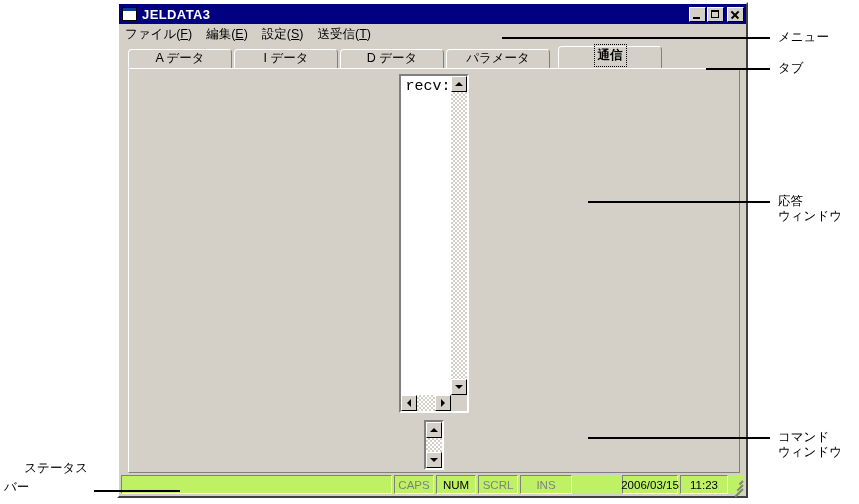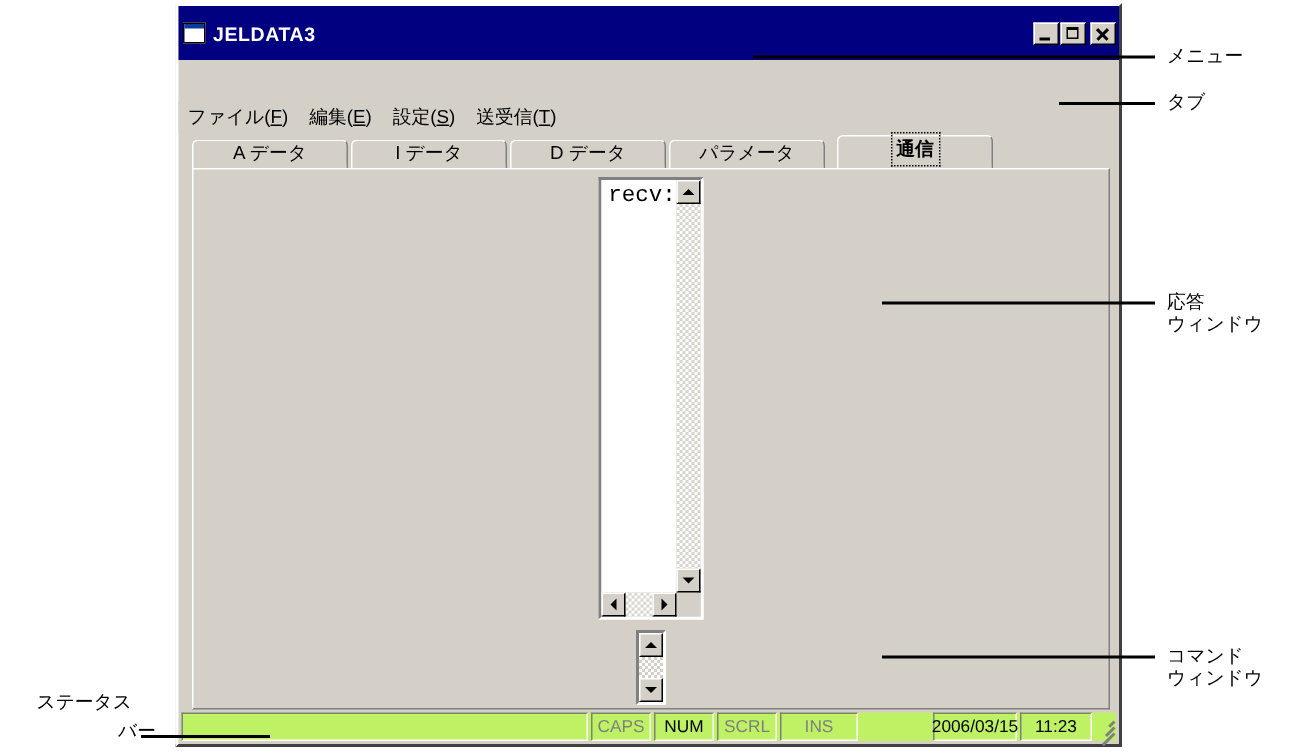--- a/index.html
+++ b/index.html
@@ -41,21 +41,21 @@
     border-left: 2px solid #ffffff;
     border-right: 2px solid #404040;
     border-bottom: 2px solid #404040;
     box-sizing: border-box;
     display: flex;
     flex-direction: column;
   }
 
   
   #title-bar {
-    height: 36px;
+    height: 20px;
     background: #000080;
     display: flex;
     align-items: center;
     padding: 0 2px 0 3px;
     flex: 0 0 auto;
   }
   #title-icon {
     width: 15px;
     height: 14px;
     background: #ffffff;
@@ -121,21 +121,20 @@
   #btn-close .x2 { transform: rotate(-45deg); }
 
   
   #menu-bar {
     height: 21px;
     display: flex;
     align-items: center;
     padding-left: 6px;
     background: #d4d0c8;
     flex: 0 0 auto;
-    margin-top: 28px;
   }
   .menu-item {
     font-size: 12.5px;
     color: #000;
     margin-right: 14px;
     white-space: nowrap;
   }
   .menu-item .acc { text-decoration: underline; }
 
   
@@ -451,13 +450,13 @@
 <div class="leader" style="left:588px; top:201px; width:182px;"></div>
 <div class="annot" style="left:778px; top:194px;">応答</div>
 <div class="annot" style="left:778px; top:209px;">ウィンドウ</div>
 
 <div class="leader" style="left:588px; top:437px; width:182px;"></div>
 <div class="annot" style="left:778px; top:430px;">コマンド</div>
 <div class="annot" style="left:778px; top:445px;">ウィンドウ</div>
 
 <div class="leader" style="left:94px; top:490px; width:86px;"></div>
 <div class="annot" style="left:4px; top:461px; width:84px; text-align:right;">ステータス</div>
-<div class="annot" style="left:20px; top:480px; width:84px; text-align:right;">バー</div>
+<div class="annot" style="left:4px; top:480px; width:84px; ">バー</div>
 
 </body></html>

